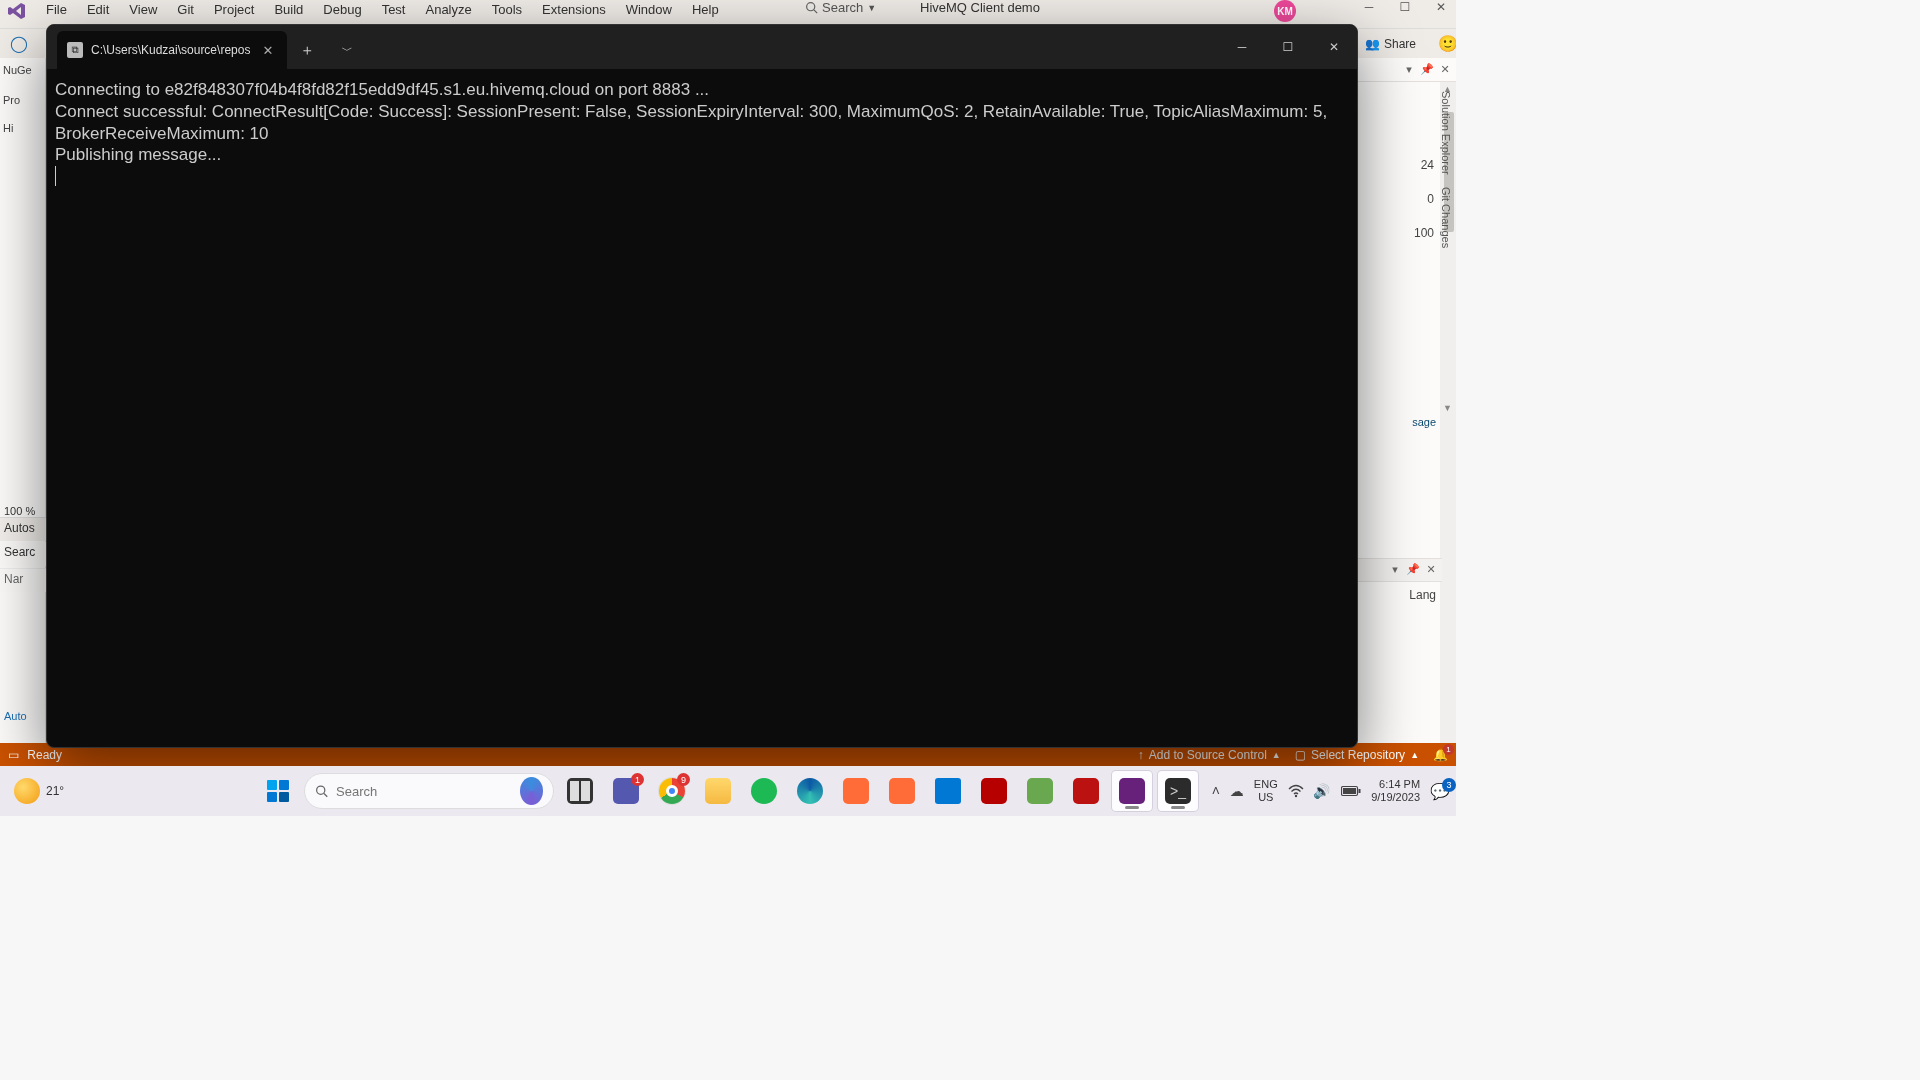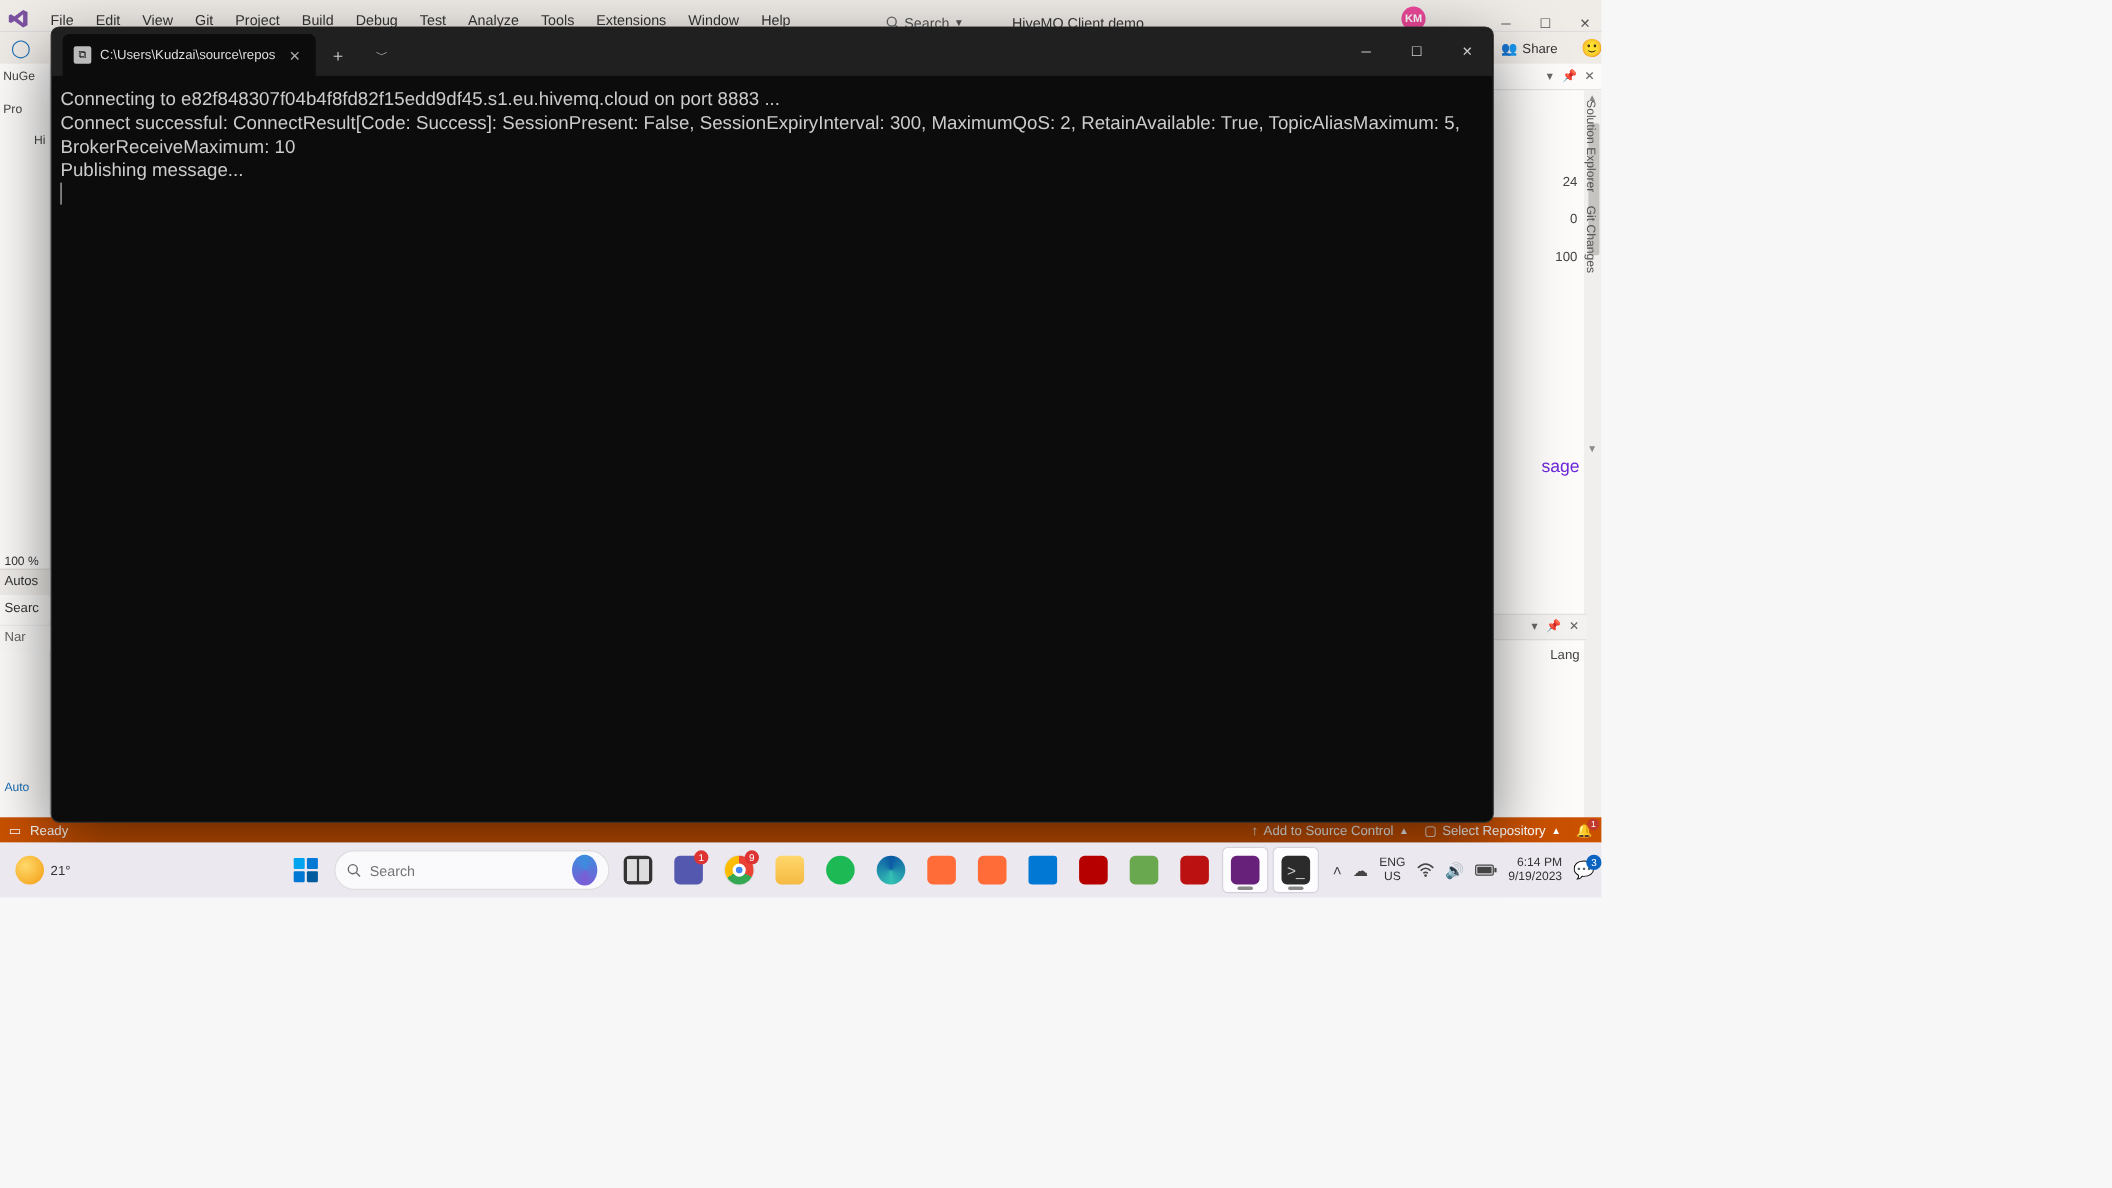--- a/index.html
+++ b/index.html
@@ -1,19 +1,19 @@
 <!DOCTYPE html>
 <html><head>
 <meta charset="utf-8">
 <style>
   * { margin: 0; padding: 0; box-sizing: border-box; font-family: "Segoe UI", sans-serif; }
   body { width: 1456px; height: 816px; overflow: hidden; background: #f7f7f7; position: relative; }
 
   
-  .vs-menubar { position:absolute; top:0; left:0; right:0; height:28px; background:#efebe7; display:flex; align-items:flex-end; padding:0 6px; }
+  .vs-menubar { position:absolute; top:0; left:0; right:0; height:28px; background:#efebe7; display:flex; align-items:flex-start; padding:0 6px; }
   .vs-logo { width:22px; height:22px; margin-right:8px; display:flex; align-items:center; justify-content:center; }
   .vs-menus { display:flex; gap:0; }
   .vs-menu { padding:2px 10px; font-size:13px; color:#333; cursor:pointer; }
   .vs-search { position:absolute; left:805px; display:flex; align-items:center; font-size:13px; color:#555; gap:4px; }
   .vs-search .caret{ font-size:9px; }
   .vs-title { position:absolute; left:920px; font-size:13px; color:#333; }
   .vs-user { position:absolute; right:160px; width:22px; height:22px; border-radius:50%; background:#ec4899; color:#fff; font-size:10px; font-weight:600; display:flex; align-items:center; justify-content:center; }
   .vs-wincontrols { position:absolute; right:6px; display:flex; gap:18px; color:#555; font-size:12px; }
   .vs-wincontrols span{ cursor:pointer; width:18px; text-align:center; }
 
@@ -32,21 +32,21 @@
 
   .vs-rightcol { position:absolute; top:58px; right:0; bottom:65px; width:98px; background:#fcfbfa; }
   .vs-rightheader{ height:24px; border-bottom:1px solid #e3e0de; display:flex; justify-content:flex-end; align-items:center; gap:4px; padding:0 4px;}
   .vs-righticon{ width:14px; height:14px; font-size:11px; color:#666; text-align:center; cursor:pointer;}
   .vs-rightnums{ padding:6px 4px; display:flex; flex-direction:column; gap:42px; align-items:flex-end; font-size:12px; color:#444; }
   .vs-scrolltrack{ position:absolute; right:0; top:24px; bottom:0; width:16px; background:#f0efed; }
   .vs-scrollthumb{ position:absolute; right:2px; top:30px; width:10px; height:120px; background:#c6c4c1; border-radius:2px; }
   .vs-side-vertical{ position:absolute; right:0; top:40px; width:20px; display:flex; flex-direction:column; align-items:center; }
   .vs-vtab{ writing-mode:vertical-rl; font-size:11px; color:#555; padding:6px 2px; }
   .vs-rightheader2{ position:absolute; top:500px; right:14px; left:0; height:24px; border-top:1px solid #e3e0de; border-bottom:1px solid #e3e0de; display:flex; justify-content:flex-end; align-items:center; gap:4px; padding:0 4px; background:#f4f2f0;}
-  .vs-sage{ position:absolute; top:358px; right:20px; font-size:16px; color:#6d28d9;}
+  .vs-sage{ position:absolute; top:358px; right:20px; font-size:11px; color:#0c4a6e;}
   .vs-lang{ position:absolute; top:530px; right:20px; font-size:12px; color:#444;}
 
   
   .vs-status { position:absolute; bottom:50px; left:0; right:0; height:23px; background:#ca5100; color:#fff; display:flex; align-items:center; font-size:12px; padding:0 8px; justify-content:space-between; }
   .vs-status-left{ display:flex; align-items:center; gap:8px; }
   .vs-status-right{ display:flex; align-items:center; gap:14px; }
   .vs-status-item{ display:flex; align-items:center; gap:5px; cursor:pointer; }
   .vs-bell{ position:relative; }
   .vs-bell .badge{ position:absolute; top:-4px; right:-6px; background:#c0392b; color:#fff; font-size:8px; border-radius:50%; width:11px; height:11px; display:flex; align-items:center; justify-content:center; }
 
@@ -158,21 +158,21 @@
       <span>👥</span>
       <span>Share</span>
     </div>
     <div class="vs-feedback">🙂</div>
   </div>
 </div>
 
 <div class="vs-leftedge">
   <div class="vtab">NuGe</div>
   <div class="vtab" style="margin-top:6px;">Pro</div>
-  <div class="vtab" style="margin-top:4px;margin-left:28px;">Hi</div>
+  <div class="vtab" style="margin-top:4px;">Hi</div>
   <div class="vs-zoom">100 %</div>
 </div>
 <div class="vs-autosbar">Autos</div>
 <div class="vs-search2">Searc</div>
 <div class="vs-namecol">Nar</div>
 <div class="vs-autos2">Auto</div>
 
 <div class="vs-rightcol">
   <div class="vs-rightheader">
     <span class="vs-righticon">▾</span>

